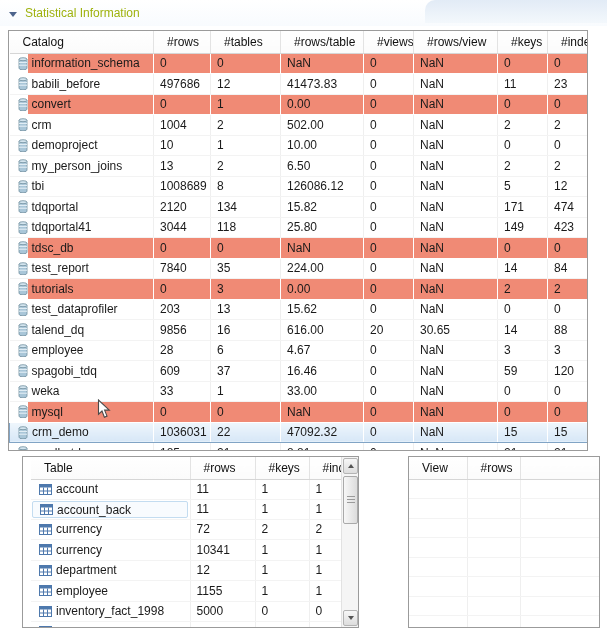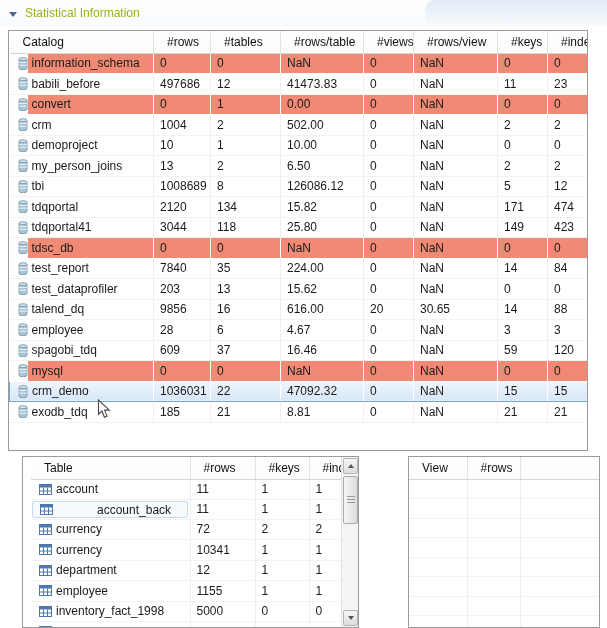--- a/index.html
+++ b/index.html
@@ -40,21 +40,21 @@
   tr.warning .lbl{background:var(--warn,#F08A75);}
 
   
   tr.selected td{background:linear-gradient(#EFF6FC,#D7E7F7);
     border-top:1px solid #81A4C5;border-bottom:1px solid #81A4C5;border-right-color:transparent;}
   tr.selected td:first-child{border-left:1px solid #81A4C5;}
   tr.selected td:last-child{border-right:1px solid #81A4C5;}
 
   
   tr.focused .nc{border:1px solid #C3DCF0;border-radius:2px;background:#F8FBFE;height:17px;
-    margin:1px 2px 0 1px;padding-left:7px;gap:40px;}
+    margin:1px 2px 0 1px;padding-left:7px;}
 
   
   .vscroll{position:absolute;top:0;right:0;width:17px;height:100%;background:#F5F5F5;border-left:1px solid #E2E2E2;}
   .sb-btn{position:absolute;left:1px;width:15px;height:16px;background:linear-gradient(#F7F7F7,#DDDDDD);
     border:1px solid #B4B4B4;border-radius:2px;display:flex;align-items:center;justify-content:center;}
   .sb-btn.up{top:1px;} .sb-btn.down{bottom:1px;}
   .arr-up{width:0;height:0;border-left:3.5px solid transparent;border-right:3.5px solid transparent;border-bottom:4px solid #555;}
   .arr-down{width:0;height:0;border-left:3.5px solid transparent;border-right:3.5px solid transparent;border-top:4px solid #555;}
   .sb-thumb{position:absolute;left:1px;top:19px;width:15px;height:48px;border:1px solid #A9A9A9;border-radius:2px;
     background:linear-gradient(to right,#F7F7F7,#DCDCDC);display:flex;align-items:center;justify-content:center;}
@@ -332,20 +332,42 @@
             </div>
           </td>
           <td>7840</td>
           <td>35</td>
           <td>224.00</td>
           <td>0</td>
           <td>NaN</td>
           <td>14</td>
           <td>84</td>
         </tr>
+        <tr class="warning">
+          <td class="name-cell">
+            <div class="nc">
+              <span class="icon">
+                <svg width="10" height="13" viewBox="0 0 10 13">
+                  <path d="M1 2.2 h8 v9 a4 1.6 0 0 1 -8 0 Z" fill="#A9C6D8" stroke="#72909F" stroke-width="0.8"></path>
+                  <ellipse cx="5" cy="2.2" rx="4" ry="1.5" fill="#D3E4EE" stroke="#72909F" stroke-width="0.8"></ellipse>
+                  <line x1="1" y1="5.4" x2="9" y2="5.4" stroke="#E8F2F8" stroke-width="1"></line>
+                  <line x1="1" y1="8.2" x2="9" y2="8.2" stroke="#E8F2F8" stroke-width="1"></line>
+                </svg>
+              </span>
+              <span class="lbl">tutorials</span>
+            </div>
+          </td>
+          <td>0</td>
+          <td>3</td>
+          <td>0.00</td>
+          <td>0</td>
+          <td>NaN</td>
+          <td>2</td>
+          <td>2</td>
+        </tr>
         <tr class="">
           <td class="name-cell">
             <div class="nc">
               <span class="icon">
                 <svg width="10" height="13" viewBox="0 0 10 13">
                   <path d="M1 2.2 h8 v9 a4 1.6 0 0 1 -8 0 Z" fill="#A9C6D8" stroke="#72909F" stroke-width="0.8"></path>
                   <ellipse cx="5" cy="2.2" rx="4" ry="1.5" fill="#D3E4EE" stroke="#72909F" stroke-width="0.8"></ellipse>
                   <line x1="1" y1="5.4" x2="9" y2="5.4" stroke="#E8F2F8" stroke-width="1"></line>
                   <line x1="1" y1="8.2" x2="9" y2="8.2" stroke="#E8F2F8" stroke-width="1"></line>
                 </svg>
@@ -419,20 +441,42 @@
               <span class="lbl">spagobi_tdq</span>
             </div>
           </td>
           <td>609</td>
           <td>37</td>
           <td>16.46</td>
           <td>0</td>
           <td>NaN</td>
           <td>59</td>
           <td>120</td>
+        </tr>
+        <tr class="">
+          <td class="name-cell">
+            <div class="nc">
+              <span class="icon">
+                <svg width="10" height="13" viewBox="0 0 10 13">
+                  <path d="M1 2.2 h8 v9 a4 1.6 0 0 1 -8 0 Z" fill="#A9C6D8" stroke="#72909F" stroke-width="0.8"></path>
+                  <ellipse cx="5" cy="2.2" rx="4" ry="1.5" fill="#D3E4EE" stroke="#72909F" stroke-width="0.8"></ellipse>
+                  <line x1="1" y1="5.4" x2="9" y2="5.4" stroke="#E8F2F8" stroke-width="1"></line>
+                  <line x1="1" y1="8.2" x2="9" y2="8.2" stroke="#E8F2F8" stroke-width="1"></line>
+                </svg>
+              </span>
+              <span class="lbl">weka</span>
+            </div>
+          </td>
+          <td>33</td>
+          <td>1</td>
+          <td>33.00</td>
+          <td>0</td>
+          <td>NaN</td>
+          <td>0</td>
+          <td>0</td>
         </tr>
         <tr class="warning">
           <td class="name-cell">
             <div class="nc">
               <span class="icon">
                 <svg width="10" height="13" viewBox="0 0 10 13">
                   <path d="M1 2.2 h8 v9 a4 1.6 0 0 1 -8 0 Z" fill="#A9C6D8" stroke="#72909F" stroke-width="0.8"></path>
                   <ellipse cx="5" cy="2.2" rx="4" ry="1.5" fill="#D3E4EE" stroke="#72909F" stroke-width="0.8"></ellipse>
                   <line x1="1" y1="5.4" x2="9" y2="5.4" stroke="#E8F2F8" stroke-width="1"></line>
                   <line x1="1" y1="8.2" x2="9" y2="8.2" stroke="#E8F2F8" stroke-width="1"></line>

